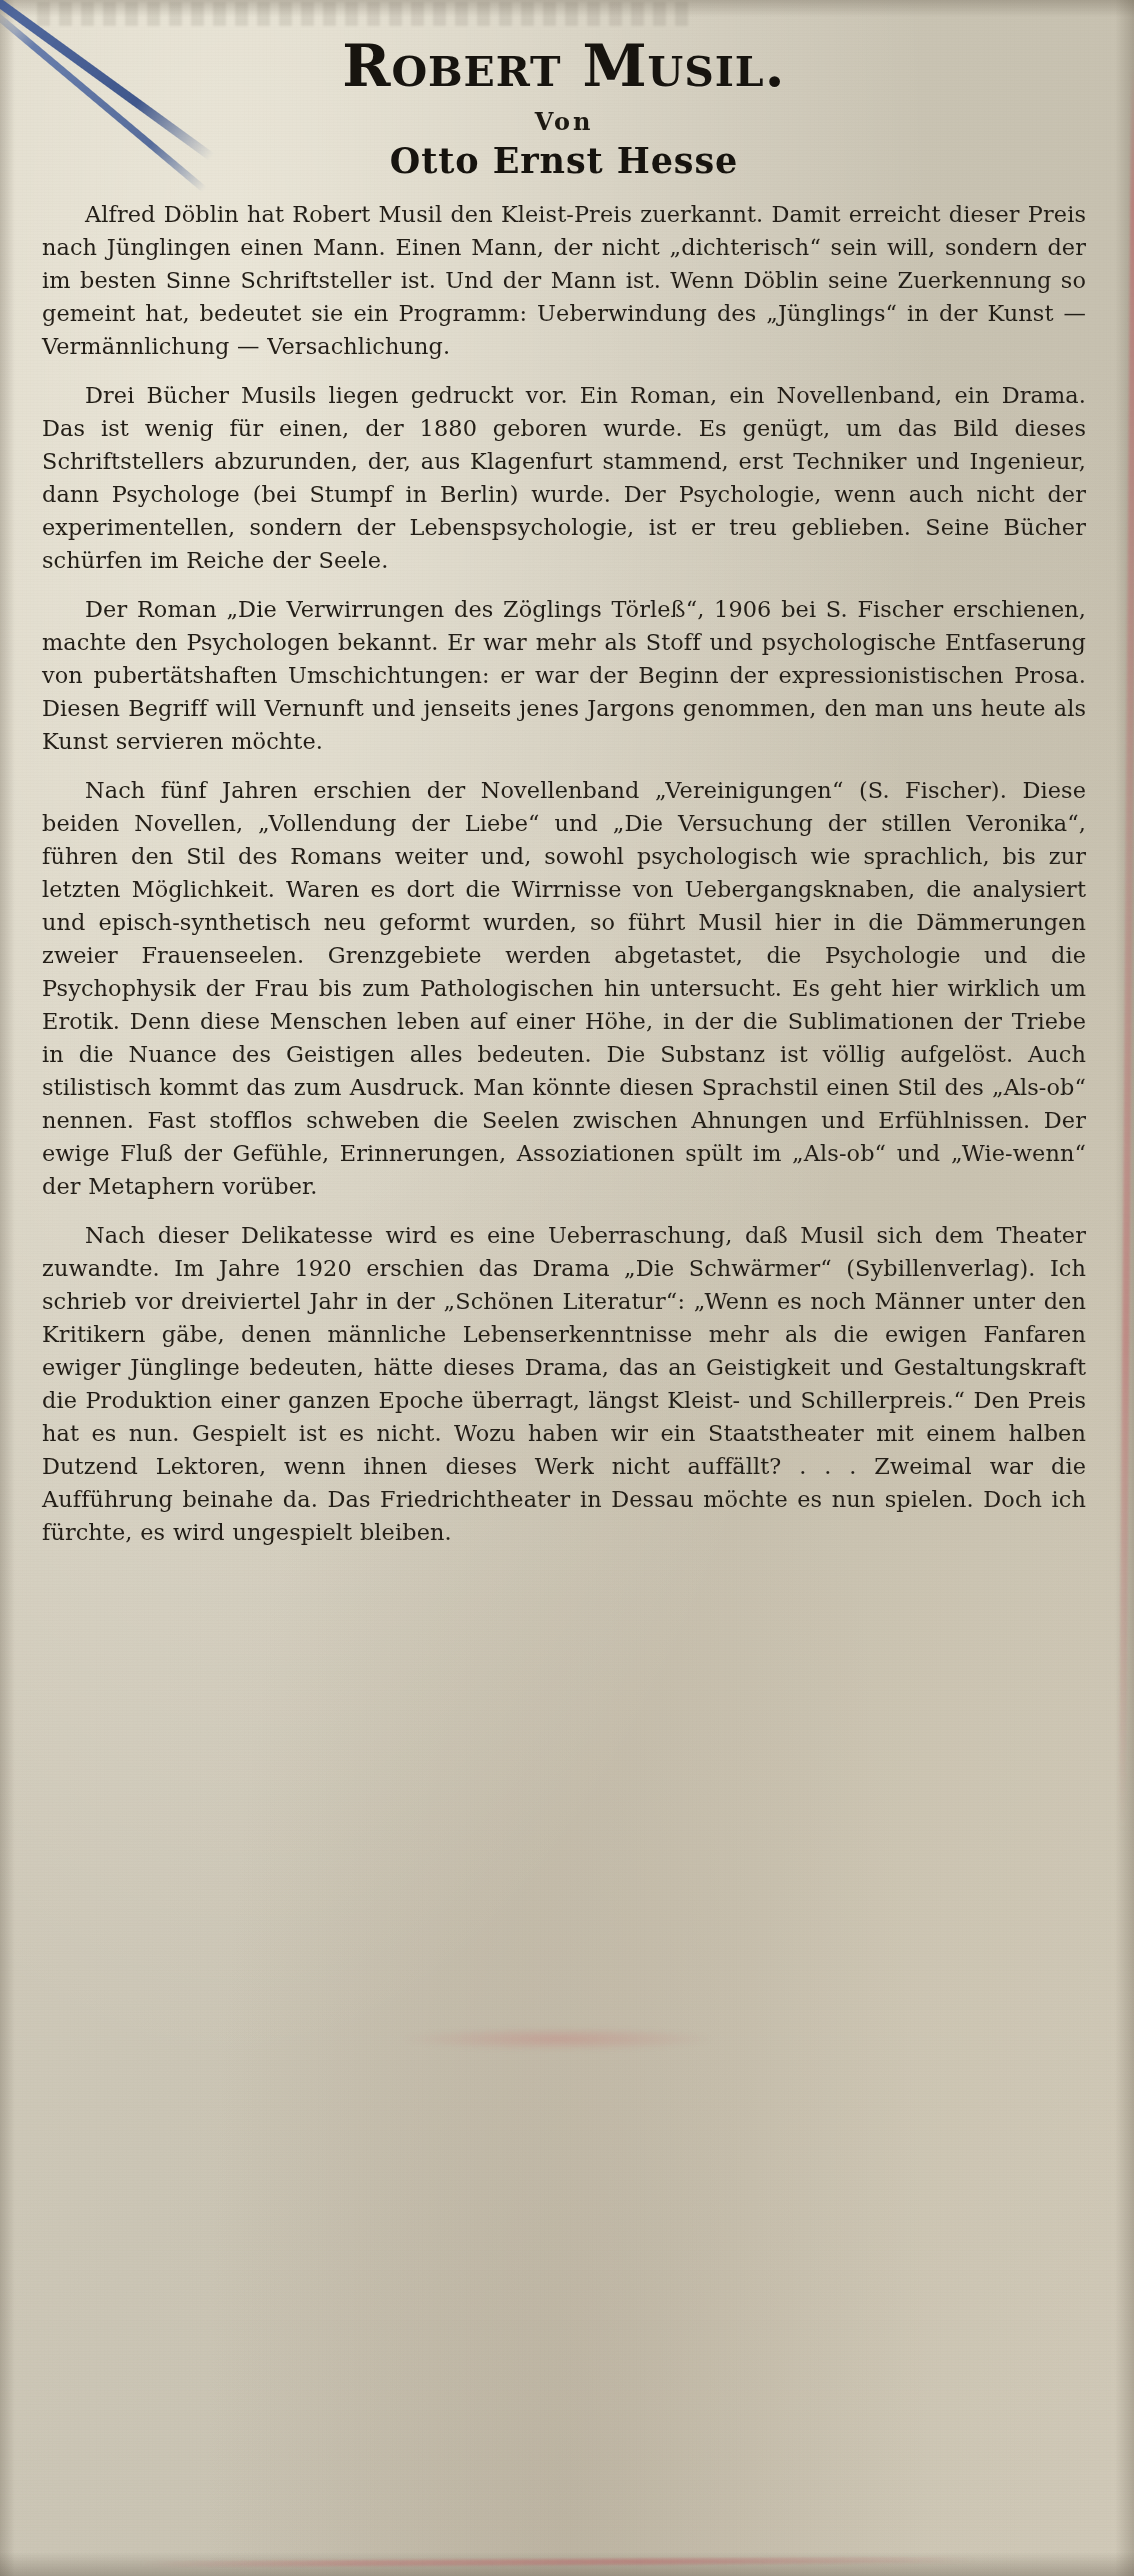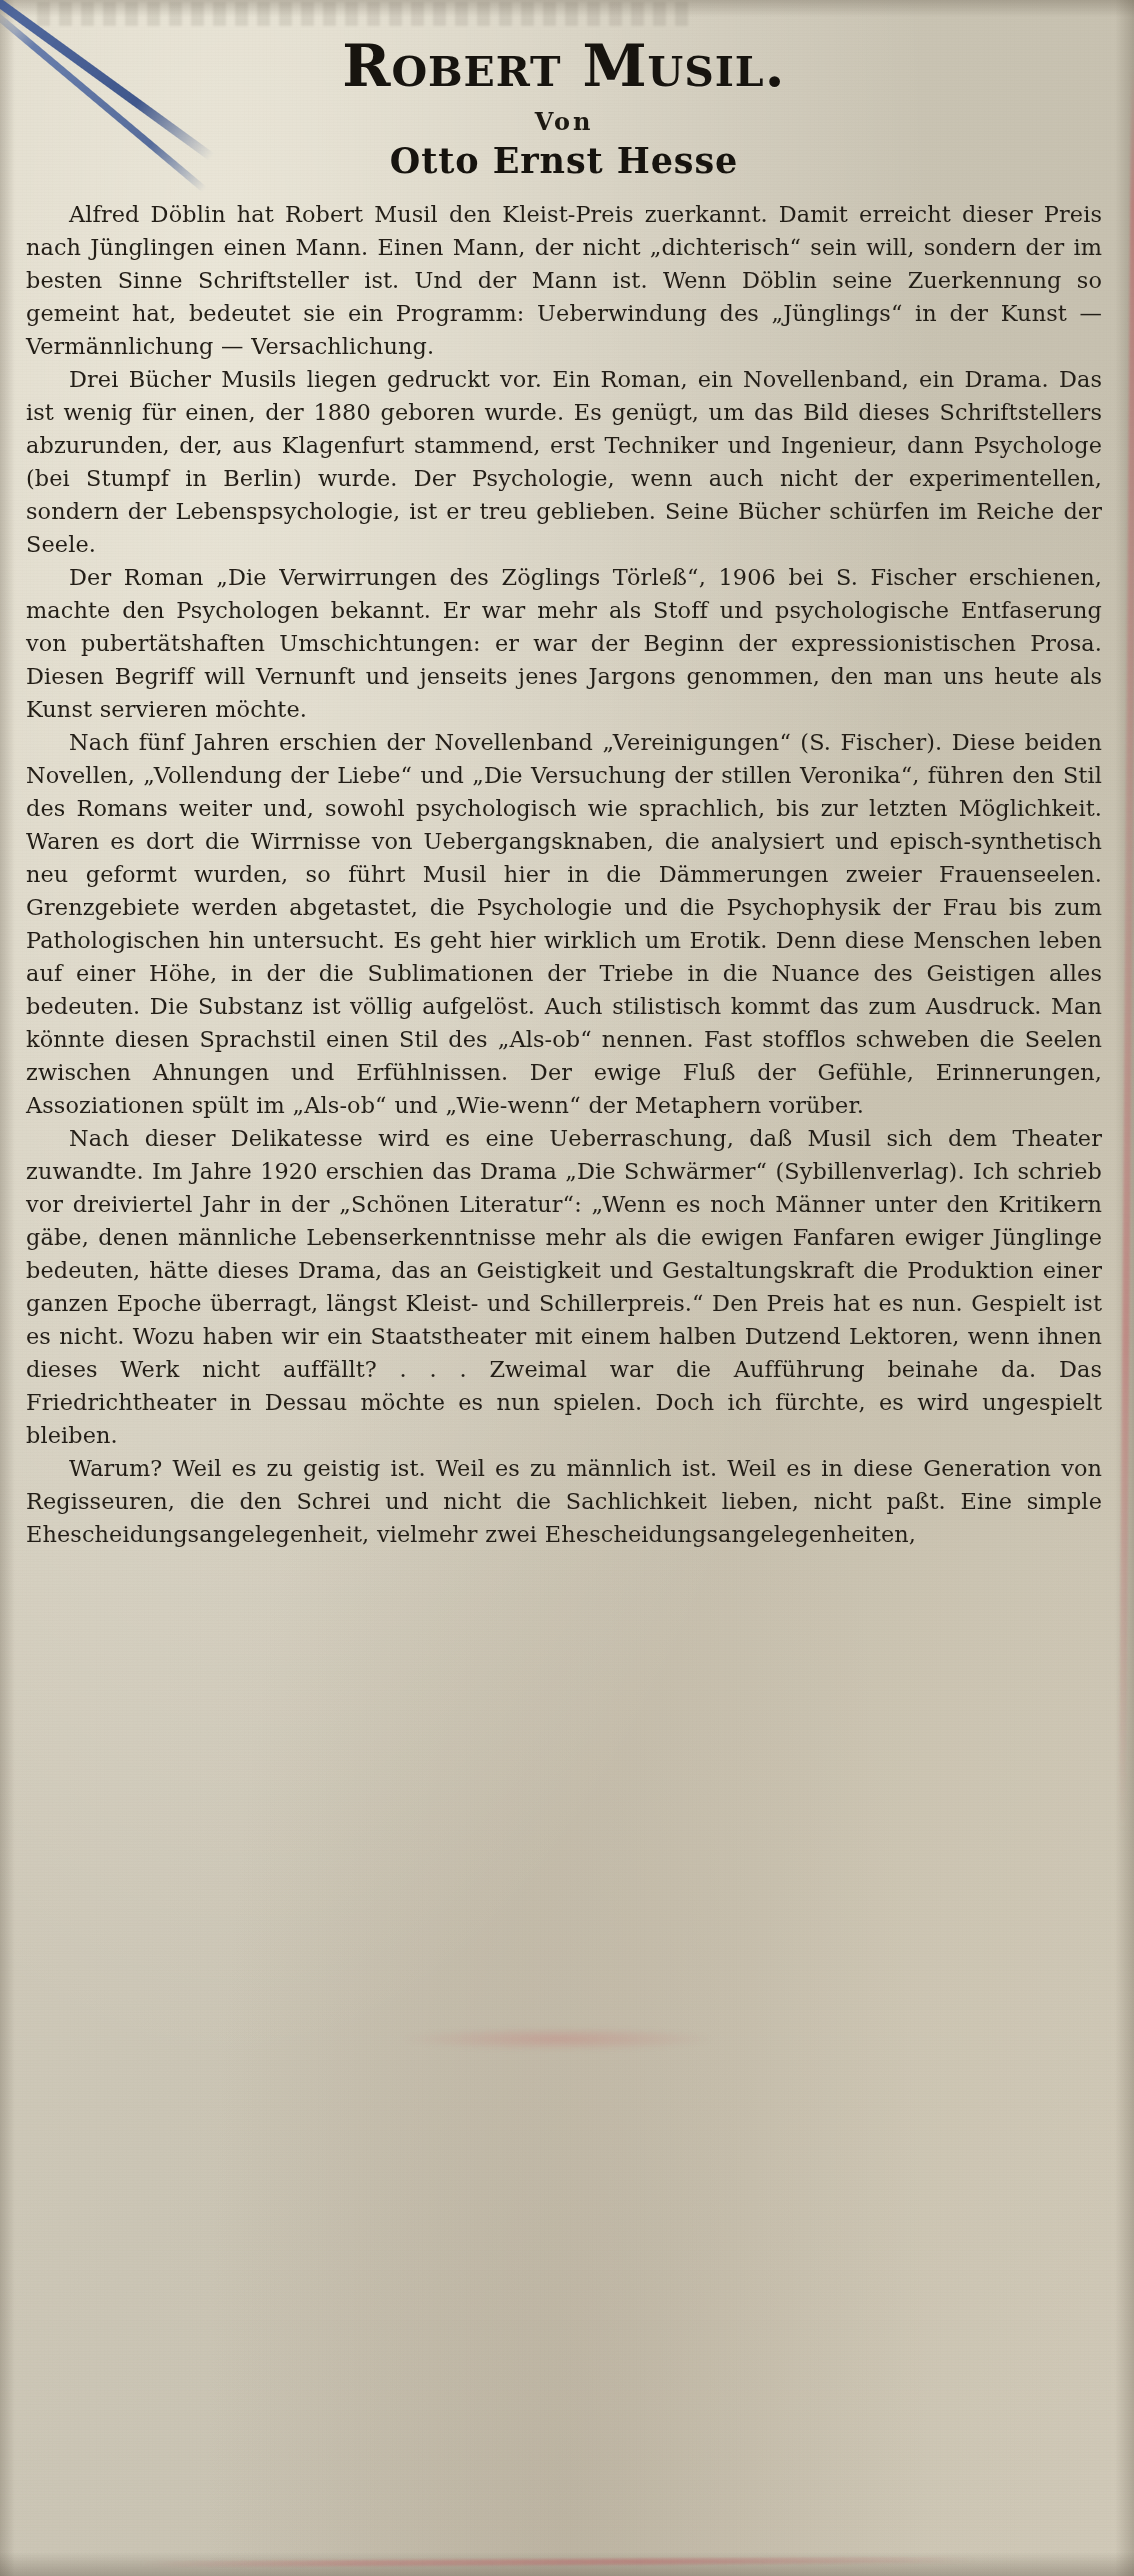--- a/index.html
+++ b/index.html
@@ -172,21 +172,21 @@
   .body {
     font-size: 22.4px;
     line-height: 33px;
     text-align: justify;
     text-justify: inter-word;
     letter-spacing: 0.1px;
     word-spacing: 0.5px;
     color: #231e17;
   }
   .body p {
-    margin: 0;
+    margin: 16px;
     text-indent: 43px;
   }
 </style>
 </head>
 <body>
 
 <div class="page">
 
   <div class="paper-texture"></div>
   <div class="grain"></div>
@@ -209,18 +209,17 @@
 
     <div class="byline-von">Von</div>
     <div class="byline-author">Otto Ernst Hesse</div>
 
     <div class="body">
       <p>Alfred Döblin hat Robert Musil den Kleist-Preis zuerkannt. Damit erreicht dieser Preis nach Jünglingen einen Mann. Einen Mann, der nicht „dichterisch“ sein will, sondern der im besten Sinne Schriftsteller ist. Und der Mann ist. Wenn Döblin seine Zuerkennung so gemeint hat, bedeutet sie ein Programm: Ueberwindung des „Jünglings“ in der Kunst — Vermännlichung — Versachlichung.</p>
       <p>Drei Bücher Musils liegen gedruckt vor. Ein Roman, ein Novellenband, ein Drama. Das ist wenig für einen, der 1880 geboren wurde. Es genügt, um das Bild dieses Schriftstellers abzurunden, der, aus Klagenfurt stammend, erst Techniker und Ingenieur, dann Psychologe (bei Stumpf in Berlin) wurde. Der Psychologie, wenn auch nicht der experimentellen, sondern der Lebenspsychologie, ist er treu geblieben. Seine Bücher schürfen im Reiche der Seele.</p>
       <p>Der Roman „Die Verwirrungen des Zöglings Törleß“, 1906 bei S. Fischer erschienen, machte den Psychologen bekannt. Er war mehr als Stoff und psychologische Entfaserung von pubertätshaften Umschichtungen: er war der Beginn der expressionistischen Prosa. Diesen Begriff will Vernunft und jenseits jenes Jargons genommen, den man uns heute als Kunst servieren möchte.</p>
       <p>Nach fünf Jahren erschien der Novellenband „Vereinigungen“ (S. Fischer). Diese beiden Novellen, „Vollendung der Liebe“ und „Die Versuchung der stillen Veronika“, führen den Stil des Romans weiter und, sowohl psychologisch wie sprachlich, bis zur letzten Möglichkeit. Waren es dort die Wirrnisse von Uebergangsknaben, die analysiert und episch-synthetisch neu geformt wurden, so führt Musil hier in die Dämmerungen zweier Frauenseelen. Grenzgebiete werden abgetastet, die Psychologie und die Psychophysik der Frau bis zum Pathologischen hin untersucht. Es geht hier wirklich um Erotik. Denn diese Menschen leben auf einer Höhe, in der die Sublimationen der Triebe in die Nuance des Geistigen alles bedeuten. Die Substanz ist völlig aufgelöst. Auch stilistisch kommt das zum Ausdruck. Man könnte diesen Sprachstil einen Stil des „Als-ob“ nennen. Fast stofflos schweben die Seelen zwischen Ahnungen und Erfühlnissen. Der ewige Fluß der Gefühle, Erinnerungen, Assoziationen spült im „Als-ob“ und „Wie-wenn“ der Metaphern vorüber.</p>
       <p>Nach dieser Delikatesse wird es eine Ueberraschung, daß Musil sich dem Theater zuwandte. Im Jahre 1920 erschien das Drama „Die Schwärmer“ (Sybillenverlag). Ich schrieb vor dreiviertel Jahr in der „Schönen Literatur“: „Wenn es noch Männer unter den Kritikern gäbe, denen männliche Lebenserkenntnisse mehr als die ewigen Fanfaren ewiger Jünglinge bedeuten, hätte dieses Drama, das an Geistigkeit und Gestaltungskraft die Produktion einer ganzen Epoche überragt, längst Kleist- und Schillerpreis.“ Den Preis hat es nun. Gespielt ist es nicht. Wozu haben wir ein Staatstheater mit einem halben Dutzend Lektoren, wenn ihnen dieses Werk nicht auffällt? . . . Zweimal war die Aufführung beinahe da. Das Friedrichtheater in Dessau möchte es nun spielen. Doch ich fürchte, es wird ungespielt bleiben.</p>
-      <p>Warum? Weil es zu geistig ist. Weil es zu männlich ist. Weil es in diese Generation von Regisseuren, die den Schrei und nicht die Sachlichkeit lieben, nicht paßt. Eine simple Ehescheidungsangelegenheit, vielmehr zwei Ehescheidungsangelegenheiten,</p>
     </div>
 
   </div>
 </div>
 
 
 </body></html>

